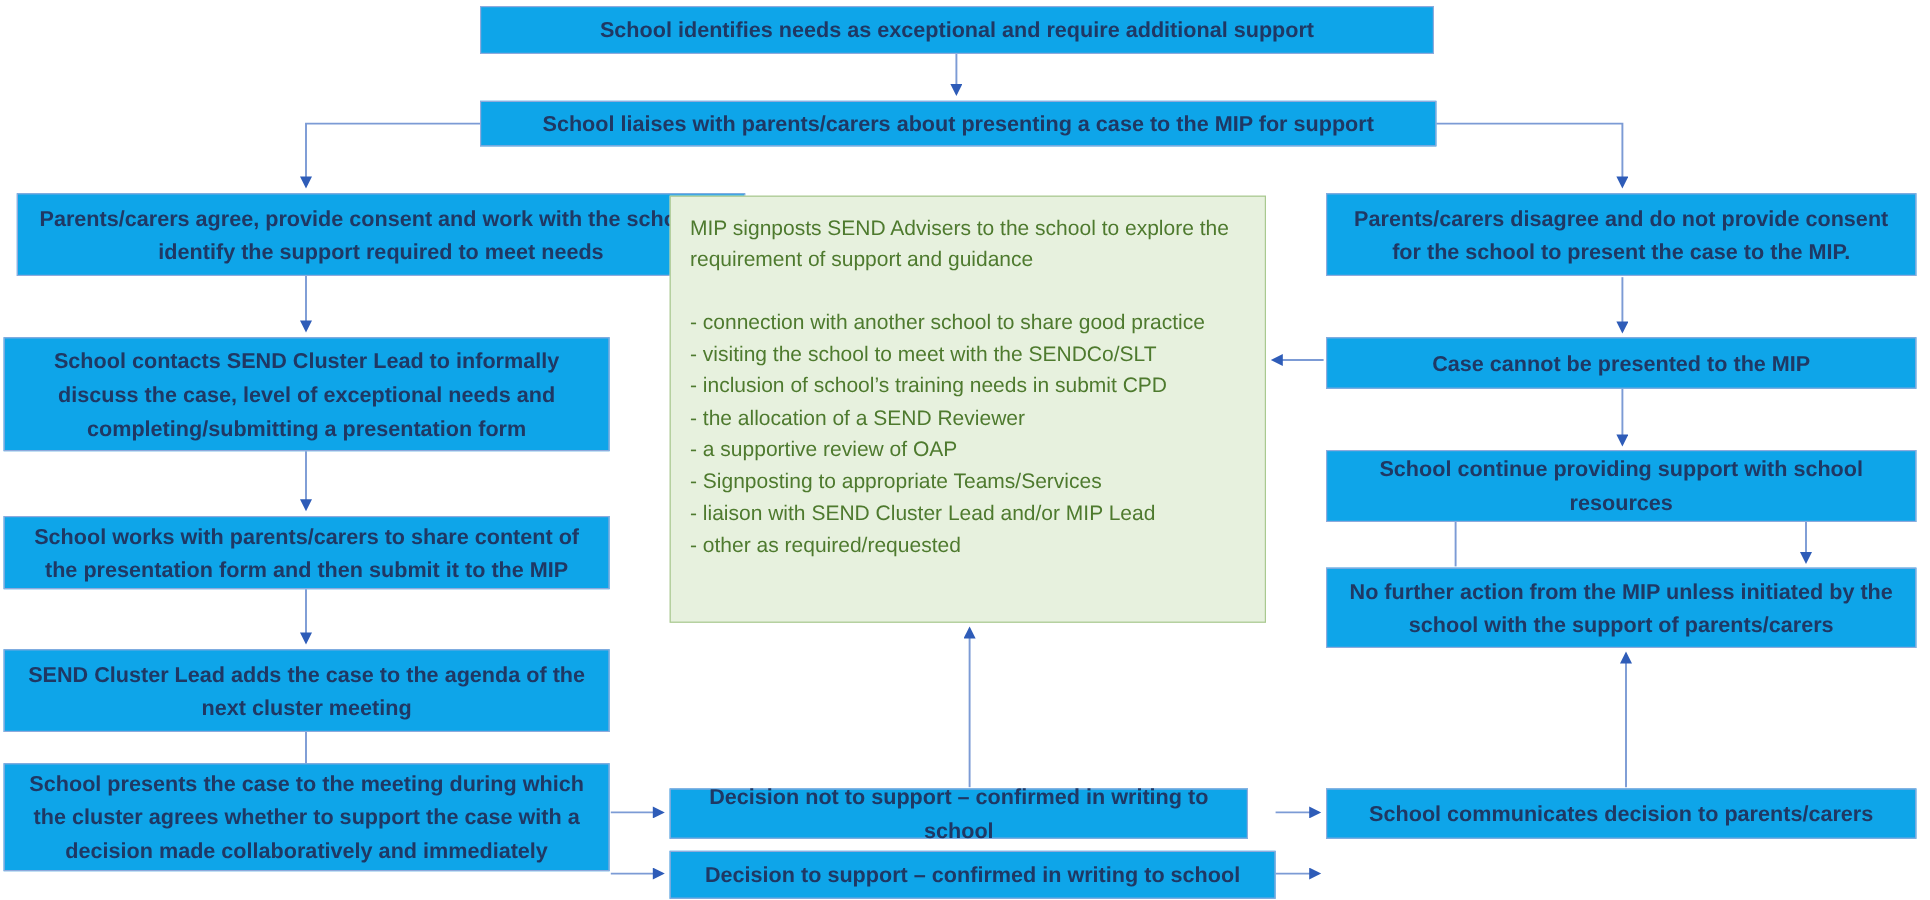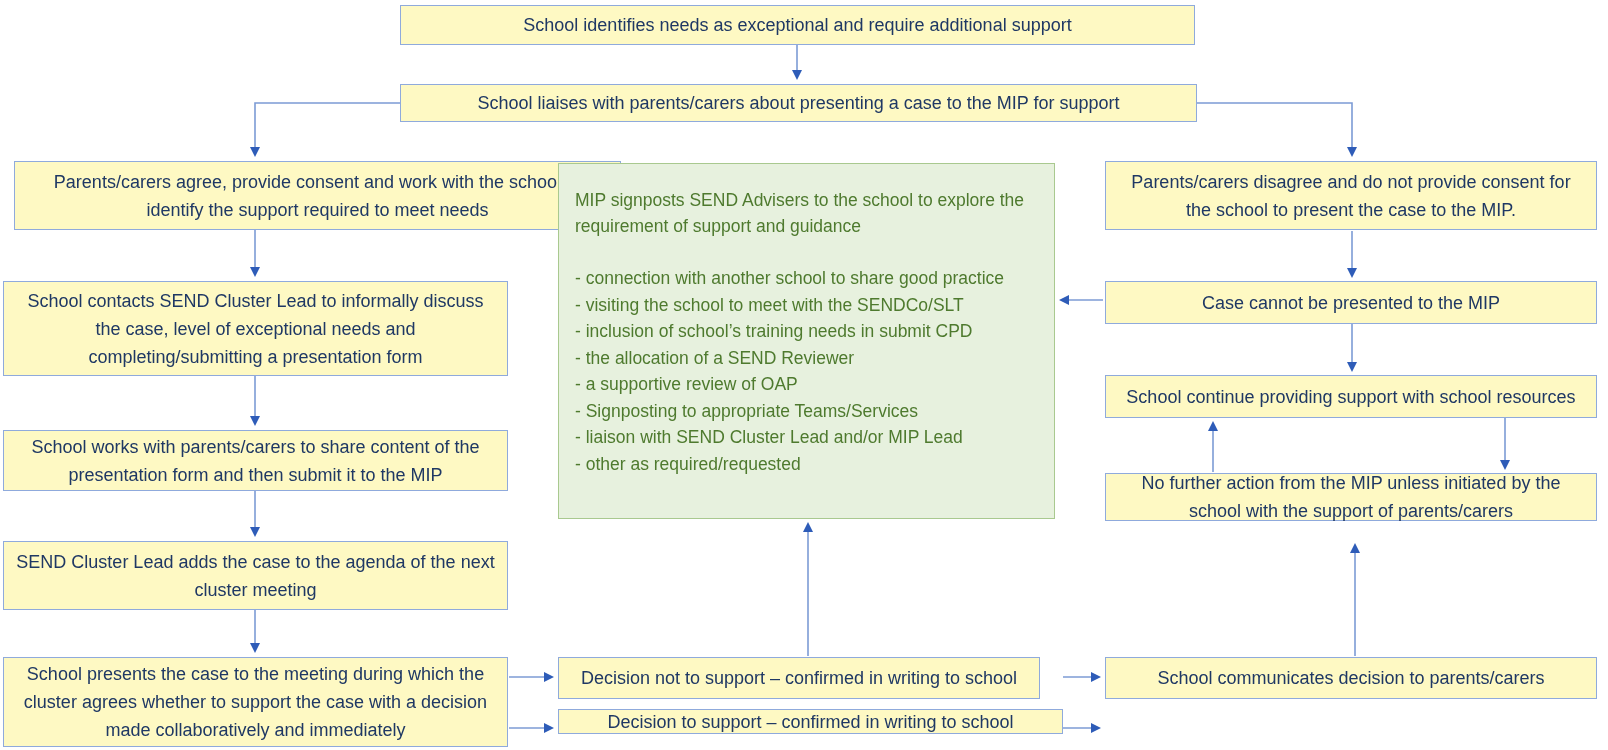--- a/index.html
+++ b/index.html
@@ -11,40 +11,41 @@
   #canvas {
     position: relative;
     width: 1608px;
     height: 750px;
     background: #ffffff;
     overflow: hidden;
   }
   .box {
     position: absolute;
     box-sizing: border-box;
-    background: #fef9c3;
+    background: #0ea5e9;
     border: 1.5px solid #8FAADC;
     color: #1F3864;
     font-size: 18px;
     line-height: 28px;
     display: flex;
     align-items: center;
     justify-content: center;
     text-align: center;
     padding: 2px 12px;
+    font-weight: bold;
   }
   .panel {
     position: absolute;
     box-sizing: border-box;
     background: #E7F1DE;
     border: 1.5px solid #A9C98F;
     color: #4E7A2E;
     font-size: 17.5px;
     line-height: 26px;
-    padding: 23px 16px;
+    padding: 13px 16px;
     text-align: left;
   }
   .panel p { margin: 0 0 26px 0; }
   .panel p.ph { font-weight: bold; }
   .panel .pitems div { line-height: 26.5px; }
   #connectors {
     position: absolute;
     left: 0;
     top: 0;
     pointer-events: none;
@@ -94,39 +95,39 @@
     </g>
   </svg>
 
   <div class="box" style="left:400px; top:5px; width:795px; height:40px">School identifies needs as exceptional and require additional support</div>
   <div class="box" style="left:400px; top:84px; width:797px; height:38px">School liaises with parents/carers about presenting a case to the MIP for support</div>
 
   <div class="box" style="left:14px; top:161px; width:607px; height:69px">Parents/carers agree, provide consent and work with the school to identify the support required to meet needs</div>
   <div class="box" style="left:3px; top:281px; width:505px; height:95px">School contacts SEND Cluster Lead to informally discuss the case, level of exceptional needs and completing/submitting a presentation form</div>
   <div class="box" style="left:3px; top:430px; width:505px; height:61px">School works with parents/carers to share content of the presentation form and then submit it to the MIP</div>
   <div class="box" style="left:3px; top:541px; width:505px; height:69px">SEND Cluster Lead adds the case to the agenda of the next cluster meeting</div>
-  <div class="box" style="left:3px; top:657px; width:505px; height:90px">School presents the case to the meeting during which the cluster agrees whether to support the case with a decision made collaboratively and immediately</div>
+  <div class="box" style="left:3px; top:636px; width:505px; height:90px">School presents the case to the meeting during which the cluster agrees whether to support the case with a decision made collaboratively and immediately</div>
 
   <div class="panel" style="left:558px; top:163px; width:497px; height:356px">
     <p>MIP signposts SEND Advisers to the school to explore the requirement of support and guidance</p>
     <div class="pitems">
       <div>- connection with another school to share good practice</div>
       <div>- visiting the school to meet with the SENDCo/SLT</div>
       <div>- inclusion of school’s training needs in submit CPD</div>
       <div>- the allocation of a SEND Reviewer</div>
       <div>- a supportive review of OAP</div>
       <div>- Signposting to appropriate Teams/Services</div>
       <div>- liaison with SEND Cluster Lead and/or MIP Lead</div>
       <div>- other as required/requested</div>
     </div>
   </div>
 
   <div class="box" style="left:1105px; top:161px; width:492px; height:69px">Parents/carers disagree and do not provide consent for the school to present the case to the MIP.</div>
   <div class="box" style="left:1105px; top:281px; width:492px; height:43px">Case cannot be presented to the MIP</div>
-  <div class="box" style="left:1105px; top:375px; width:492px; height:43px">School continue providing support with school resources</div>
-  <div class="box" style="left:1105px; top:473px; width:492px; height:48px">No further action from the MIP unless initiated by the school with the support of parents/carers</div>
+  <div class="box" style="left:1105px; top:375px; width:492px; height:60px">School continue providing support with school resources</div>
+  <div class="box" style="left:1105px; top:473px; width:492px; height:67px">No further action from the MIP unless initiated by the school with the support of parents/carers</div>
 
   <div class="box" style="left:558px; top:657px; width:482px; height:42px">Decision not to support – confirmed in writing to school</div>
-  <div class="box" style="left:558px; top:709px; width:505px; height:25px">Decision to support – confirmed in writing to school</div>
+  <div class="box" style="left:558px; top:709px; width:505px; height:40px">Decision to support – confirmed in writing to school</div>
 
   <div class="box" style="left:1105px; top:657px; width:492px; height:42px">School communicates decision to parents/carers</div>
 
 </div>
 
 </body></html>

